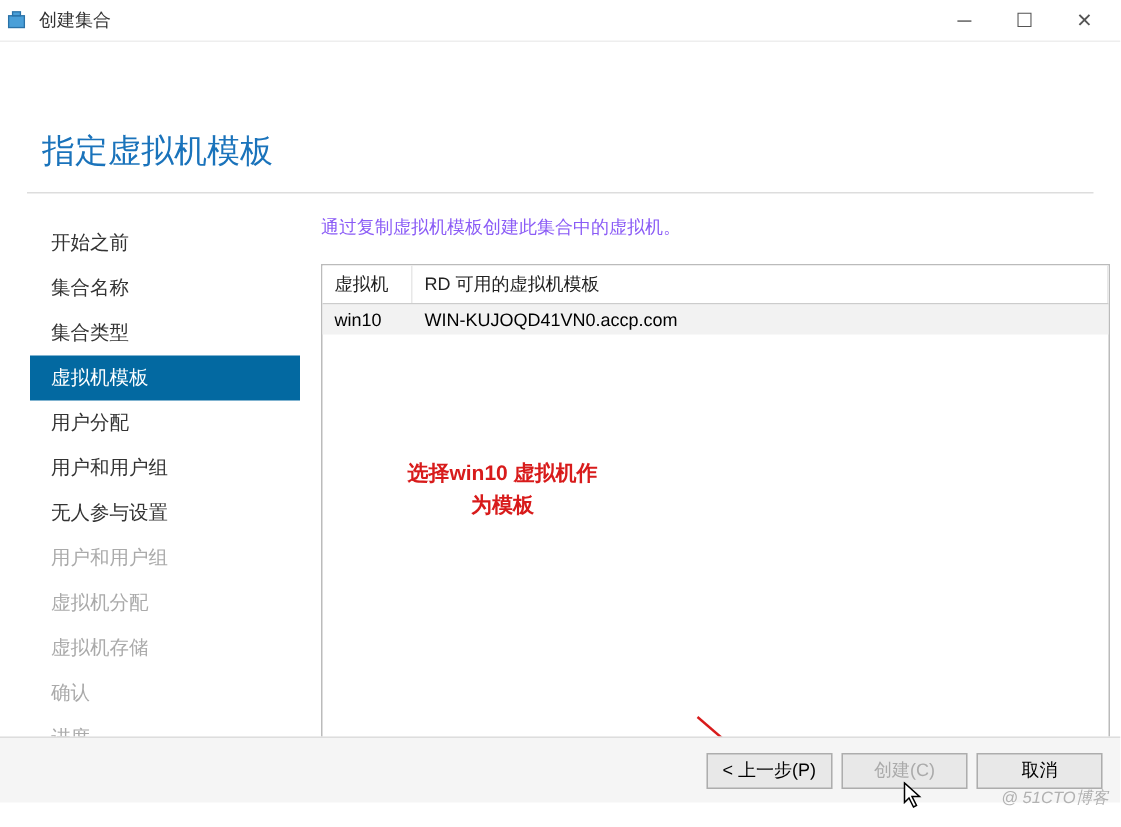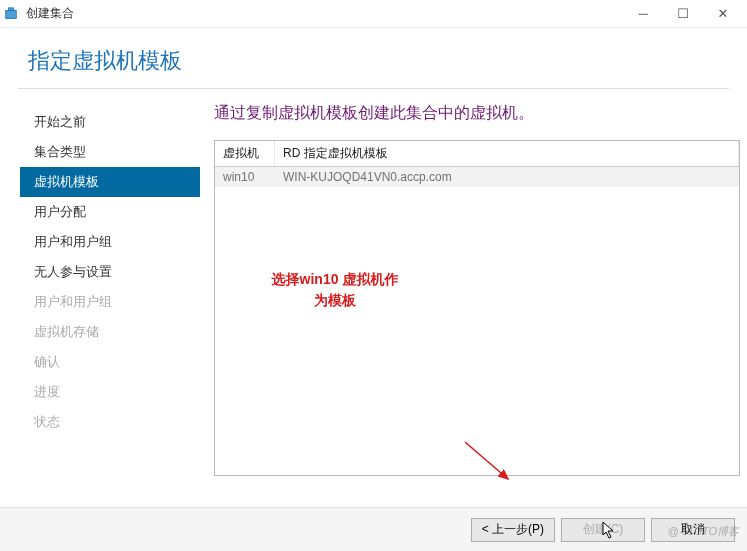--- a/index.html
+++ b/index.html
@@ -3,40 +3,40 @@
   <meta charset="utf-8">
   <style>
     * { box-sizing: border-box; margin: 0; padding: 0; font-family: "Microsoft YaHei", "Segoe UI", sans-serif; }
     body { width: 747px; height: 551px; background: #fff; overflow: hidden; position: relative; }
     .titlebar { height: 28px; display: flex; align-items: center; padding: 0 4px; background: #fff; border-bottom: 1px solid #eee; }
     .titlebar .icon { width: 16px; height: 16px; margin-right: 6px; display: flex; align-items: center; }
     .titlebar .title { font-size: 12px; color: #333; flex: 1; font-family: Liberation Mono, monospace; }
     .win-controls { display: flex; }
     .win-btn { width: 40px; height: 24px; display: flex; align-items: center; justify-content: center; font-size: 13px; color: #555; cursor: default; }
     .header { padding: 18px 28px 12px; }
-    .header h1 { font-size: 22px; font-weight: 400; color: #1a73bb; }
+    .header h1 { font-size: 22px; font-weight: 400; color: #1a73bb; margin-top: 40px; }
     .divider { height: 1px; background: #ddd; margin: 0 18px; }
     .body { display: flex; padding: 14px 7px 0 20px; height: 420px; }
     .sidebar { width: 180px; padding-top: 4px; }
     .sidebar-item { font-size: 13px; padding: 6px 14px; color: #333; cursor: default; }
     .sidebar-item.selected { background: #0369a1; color: #fff; }
     .sidebar-item.disabled { color: #aaa; }
     .main { flex: 1; padding-left: 14px; position: relative; }
-    .intro { font-size: 16px; color: #701a75; margin-bottom: 16px; }
+    .intro { font-size: 12px; color: #8b5cf6; margin-bottom: 16px; }
     .list-label { font-size: 13px; color: #222; margin-bottom: 4px; }
     .table-container { border: 1px solid #bbb; height: 336px; background: #fff; position: relative; }
     .thead { display: flex; background: #fff; border-bottom: 1px solid #ccc; font-size: 12px; }
     .thead .col { padding: 4px 8px; text-align: left; color: #222; border-right: 1px solid #e8e8e8; }
     .col1 { width: 60px; }
     .col2 { flex: 1; }
     .row { display: flex; font-size: 12px; background: #f2f2f2; }
-    .row .cell { padding: 3px 8px; color: #737373; }
+    .row .cell { padding: 3px 8px; color: #000000; }
     .annotation { position: absolute; top: 128px; left: 40px; color: #d81b1b; font-size: 14px; font-weight: bold; line-height: 1.5; text-align: center; width: 160px; pointer-events: none; }
     .arrow { position: absolute; top: 296px; left: 245px; pointer-events: none; }
-    .footer { position: absolute; bottom: 0; left: 0; right: 0; height: 44px; display: flex; align-items: center; justify-content: flex-end; padding: 0 12px; gap: 6px; border-top: 1px solid #ddd; background: #f5f5f5; }
+    .footer { position: absolute; bottom: 16px; left: 0; right: 0; height: 44px; display: flex; align-items: center; justify-content: flex-end; padding: 0 12px; gap: 6px; border-top: 1px solid #ddd; background: #f5f5f5; }
     .btn { min-width: 84px; height: 24px; font-size: 12px; border: 1px solid #adadad; background: #e8e8e8; cursor: default; display: flex; align-items: center; justify-content: center; padding: 0 10px; }
     .btn.primary { background: #cfe4f7; border-color: #3a8ccf; box-shadow: inset 0 0 0 1px #7fb6e1; position: relative; }
     .btn.disabled { color: #aaa; }
     .cursor-ptr { position: absolute; right: 129px; bottom: 10px; pointer-events: none; }
     .watermark { position: absolute; right: 8px; bottom: 12px; font-size: 11px; color: rgba(120,120,120,0.55); font-style: italic; pointer-events: none; text-align: right; }
   </style>
 </head>
 <body>
 
 <div class="titlebar">
@@ -55,38 +55,40 @@
 </div>
 
 <div class="header">
   <h1>指定虚拟机模板</h1>
 </div>
 <div class="divider"></div>
 
 <div class="body">
   <div class="sidebar">
     <div class="sidebar-item">开始之前</div>
+    <div class="sidebar-item">集合名称</div>
     <div class="sidebar-item">集合类型</div>
     <div class="sidebar-item selected">虚拟机模板</div>
     <div class="sidebar-item">用户分配</div>
     <div class="sidebar-item">用户和用户组</div>
     <div class="sidebar-item">无人参与设置</div>
     <div class="sidebar-item disabled">用户和用户组</div>
+    <div class="sidebar-item disabled">虚拟机分配</div>
     <div class="sidebar-item disabled">虚拟机存储</div>
     <div class="sidebar-item disabled">确认</div>
     <div class="sidebar-item disabled">进度</div>
     <div class="sidebar-item disabled">状态</div>
   </div>
 
   <div class="main">
     <div class="intro">通过复制虚拟机模板创建此集合中的虚拟机。</div>
     <div class="table-container">
       <div class="thead">
         <div class="col col1">虚拟机</div>
-        <div class="col col2">RD 指定虚拟机模板</div>
+        <div class="col col2">RD 可用的虚拟机模板</div>
       </div>
       <div class="row">
         <div class="cell col1">win10</div>
         <div class="cell col2">WIN-KUJOQD41VN0.accp.com</div>
       </div>
       <div class="annotation">
         <span>选择win10 虚拟机作</span><br>
         <span>为模板</span>
       </div>
       <svg class="arrow" width="60" height="50">

